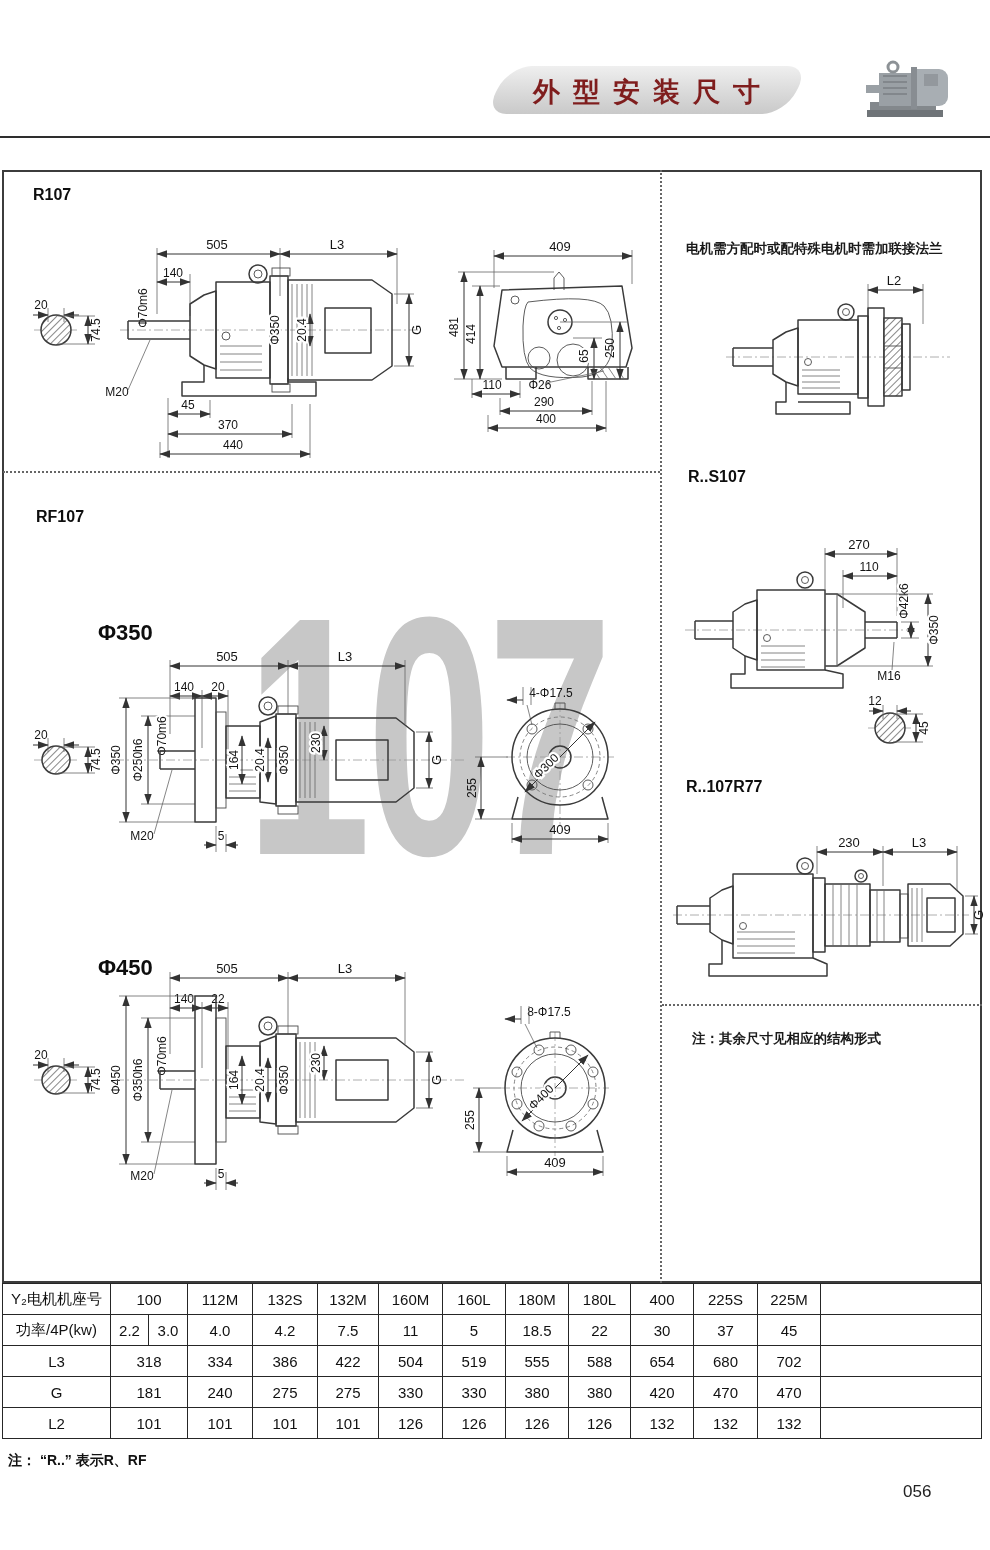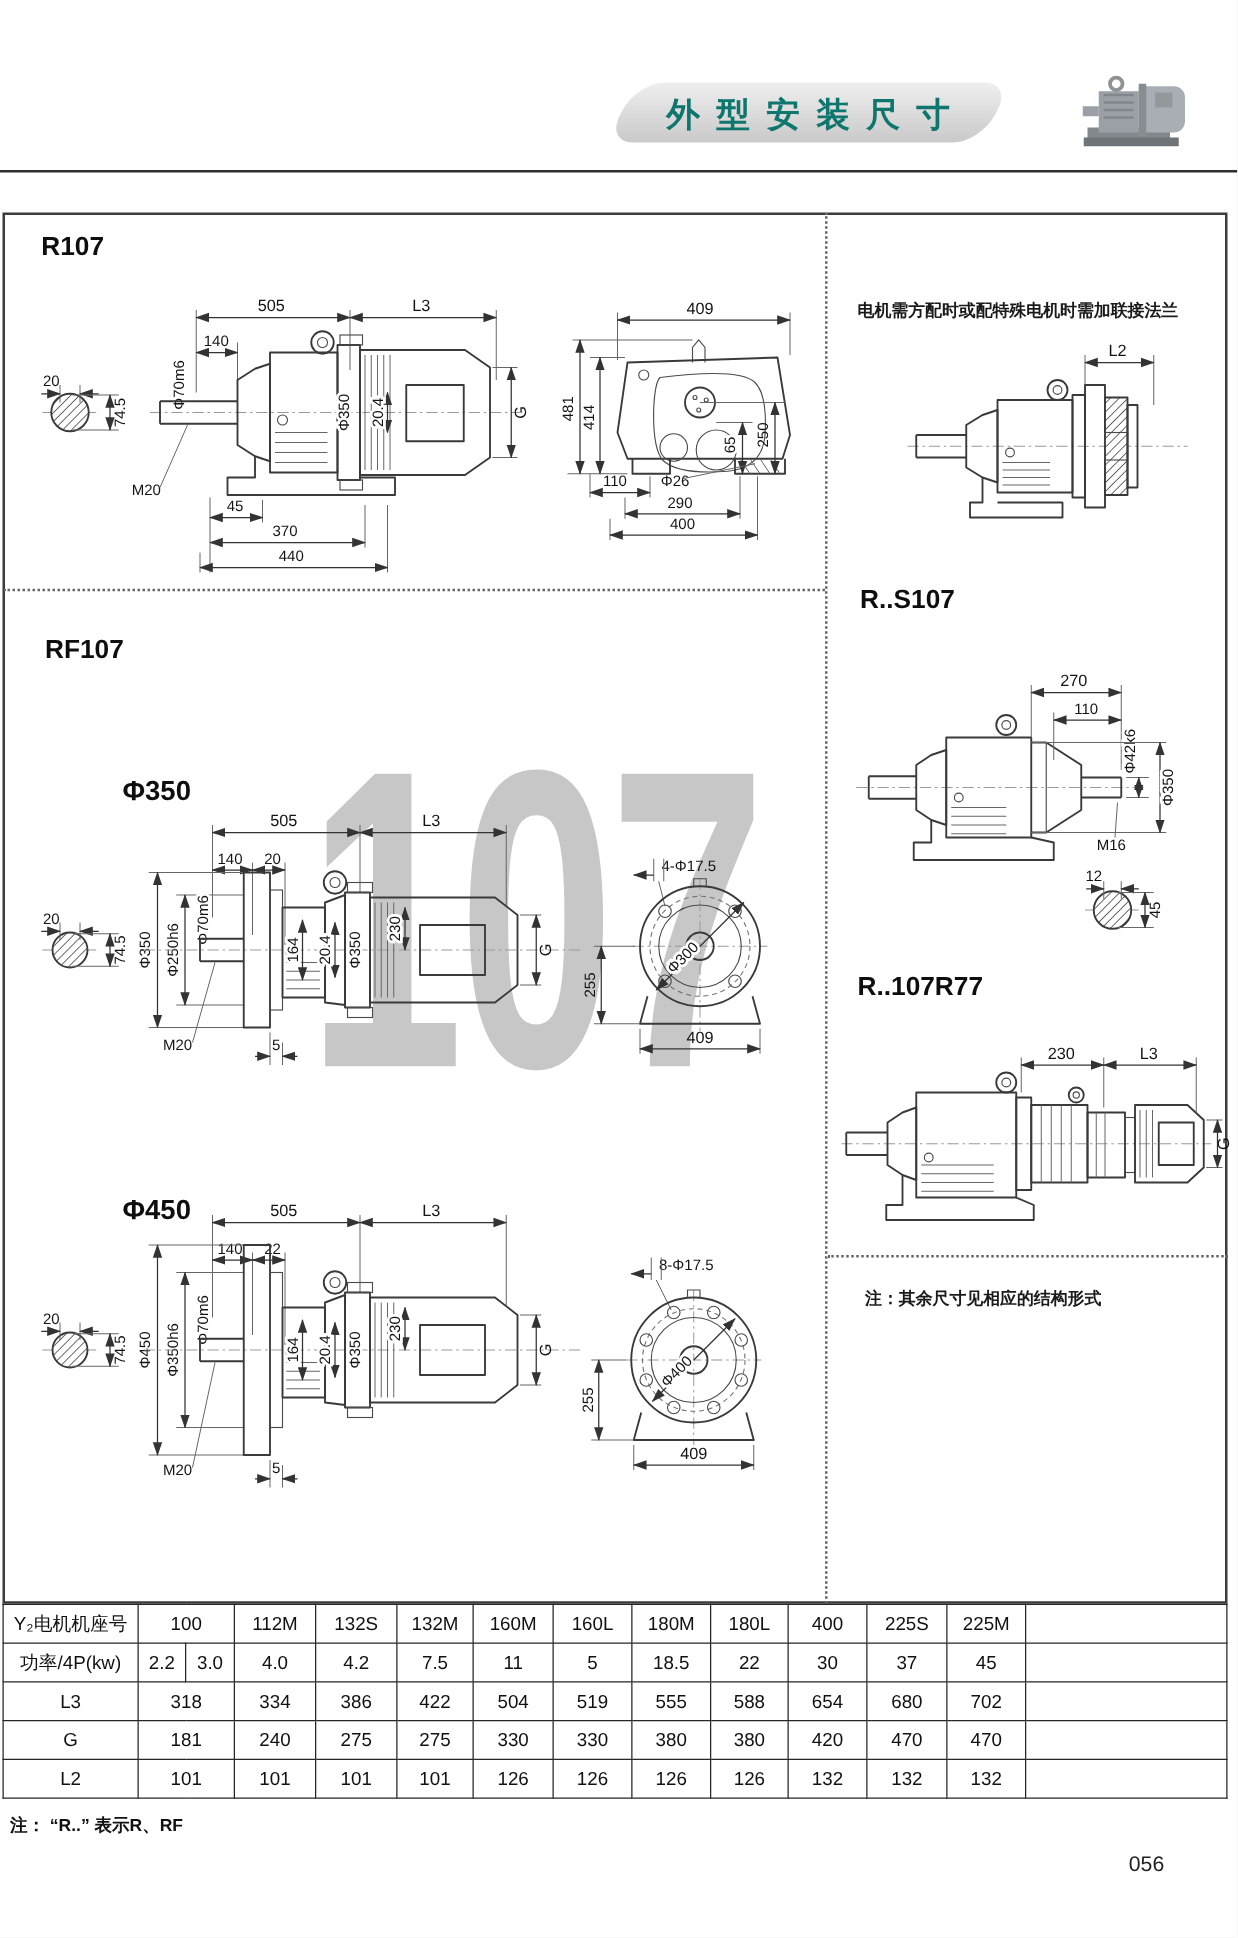--- a/index.html
+++ b/index.html
@@ -3,31 +3,31 @@
 <meta charset="utf-8">
 <style>
   html,body{margin:0;padding:0;background:#f2f2f2;}
   .page{position:relative;width:990px;height:1550px;background:#ffffff;margin:0 auto;
         font-family:"Liberation Sans",sans-serif;overflow:hidden;color:#111;}
   
   .title-lozenge{position:absolute;left:497px;top:66px;width:300px;height:48px;
       background:linear-gradient(180deg,#efefef,#c9c9c9);border-radius:22px;
       transform:skewX(-28deg);}
   .title-text{position:absolute;left:508px;top:74px;width:290px;text-align:center;
-      font-size:27px;font-weight:bold;letter-spacing:13px;color:#0f766e;}
+      font-size:27px;font-weight:bold;letter-spacing:13px;color:#7f1d1d;}
   .header-rule{position:absolute;left:0;top:136px;width:990px;height:2px;background:#2e2e2e;}
   
   .frame{position:absolute;left:2px;top:170px;width:980px;height:1113px;border:2px solid #3c3c3c;box-sizing:border-box;}
   .vdiv{position:absolute;left:660px;top:170px;height:1113px;border-left:2px dotted #666;}
   .hdiv-left{position:absolute;left:3px;top:471px;width:657px;border-top:2px dotted #666;}
   .hdiv-right{position:absolute;left:662px;top:1004px;width:320px;border-top:2px dotted #666;}
   .watermark{position:absolute;left:246px;top:566px;font-size:340px;line-height:1;
       font-weight:bold;color:#c7c7c7;letter-spacing:-6px;transform:scaleX(.66);
       transform-origin:left top;z-index:0;user-select:none;}
-  .sec-label{position:absolute;font-weight:bold;font-size:21px;color:#0e0e0e;z-index:3;}
+  .sec-label{position:absolute;font-weight:bold;font-size:16px;color:#0e0e0e;z-index:3;}
   .note{position:absolute;font-size:13.5px;font-weight:bold;color:#1a1a1a;z-index:3;}
   .draw{position:absolute;z-index:2;}
   svg text{font-size:12px;fill:#141414;text-anchor:middle;font-family:"Liberation Sans",sans-serif;}
   svg text.big{font-size:13px;}
   .ln{stroke:#3a3a3a;stroke-width:1.5;fill:none;stroke-linejoin:round;}
   .l2{stroke:#4a4a4a;stroke-width:.9;fill:none;}
   .xl{stroke:#666;stroke-width:.8;fill:none;}
   .dl{stroke:#333;stroke-width:1;fill:none;}
   .cl{stroke:#999;stroke-width:.8;fill:none;stroke-dasharray:9 3 2 3;}
   .bc{stroke:#777;stroke-width:.9;fill:none;stroke-dasharray:4 3;}

